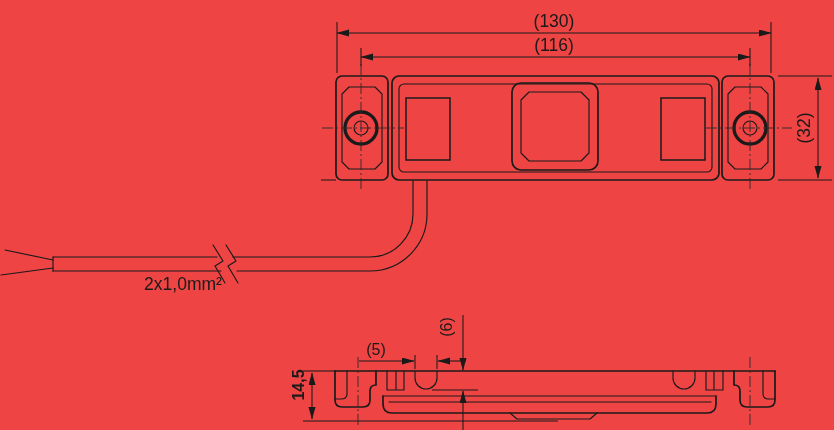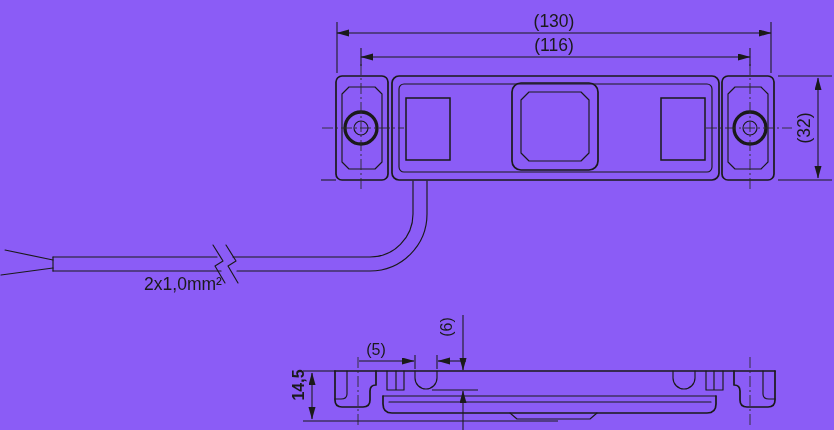--- a/index.html
+++ b/index.html
@@ -1,16 +1,16 @@
 <!DOCTYPE html>
 <html><head>
 <meta charset="utf-8">
 <style>
   html,body{margin:0;padding:0;background:#ffffff;width:834px;height:430px;overflow:hidden;}
-  .drawing-wrap{position:relative;width:834px;height:430px;background:#8b5cf6;}
+  .drawing-wrap{position:relative;width:834px;height:430px;background:#ef4444;}
   svg{display:block;}
   
   .o  {fill:none;stroke:#1a1a1a;stroke-width:1.7;stroke-linecap:round;stroke-linejoin:round;}
   .i  {fill:none;stroke:#1a1a1a;stroke-width:1.15;stroke-linecap:round;stroke-linejoin:round;}
   .w  {fill:none;stroke:#1a1a1a;stroke-width:1.5;stroke-linejoin:miter;}
   .thick{fill:none;stroke:#1a1a1a;stroke-width:3.3;}
   .d  {fill:none;stroke:#1a1a1a;stroke-width:1.05;}
   .cl {fill:none;stroke:#2a2a2a;stroke-width:0.9;stroke-dasharray:11 3 2 3;}
   text.dim{font-family:"Liberation Sans","DejaVu Sans",sans-serif;font-size:17.5px;fill:#1a1a1a;}
   text.dims{font-family:"Liberation Sans","DejaVu Sans",sans-serif;font-size:16px;fill:#1a1a1a;}

